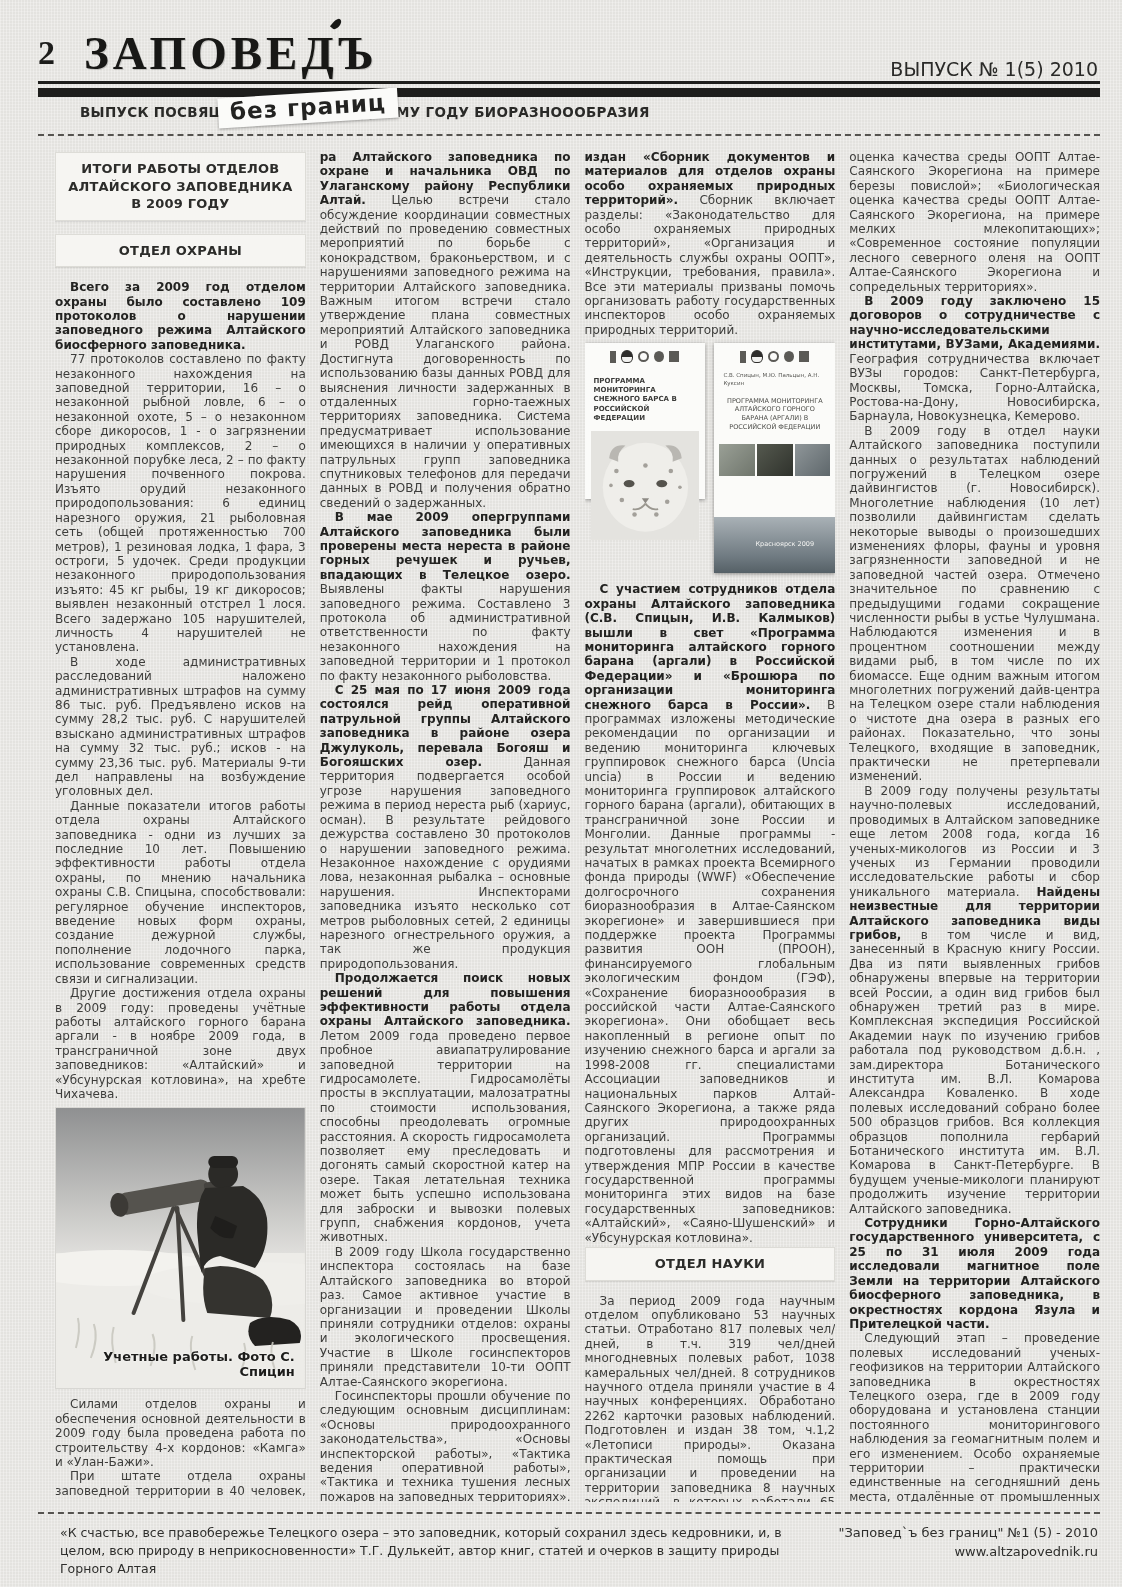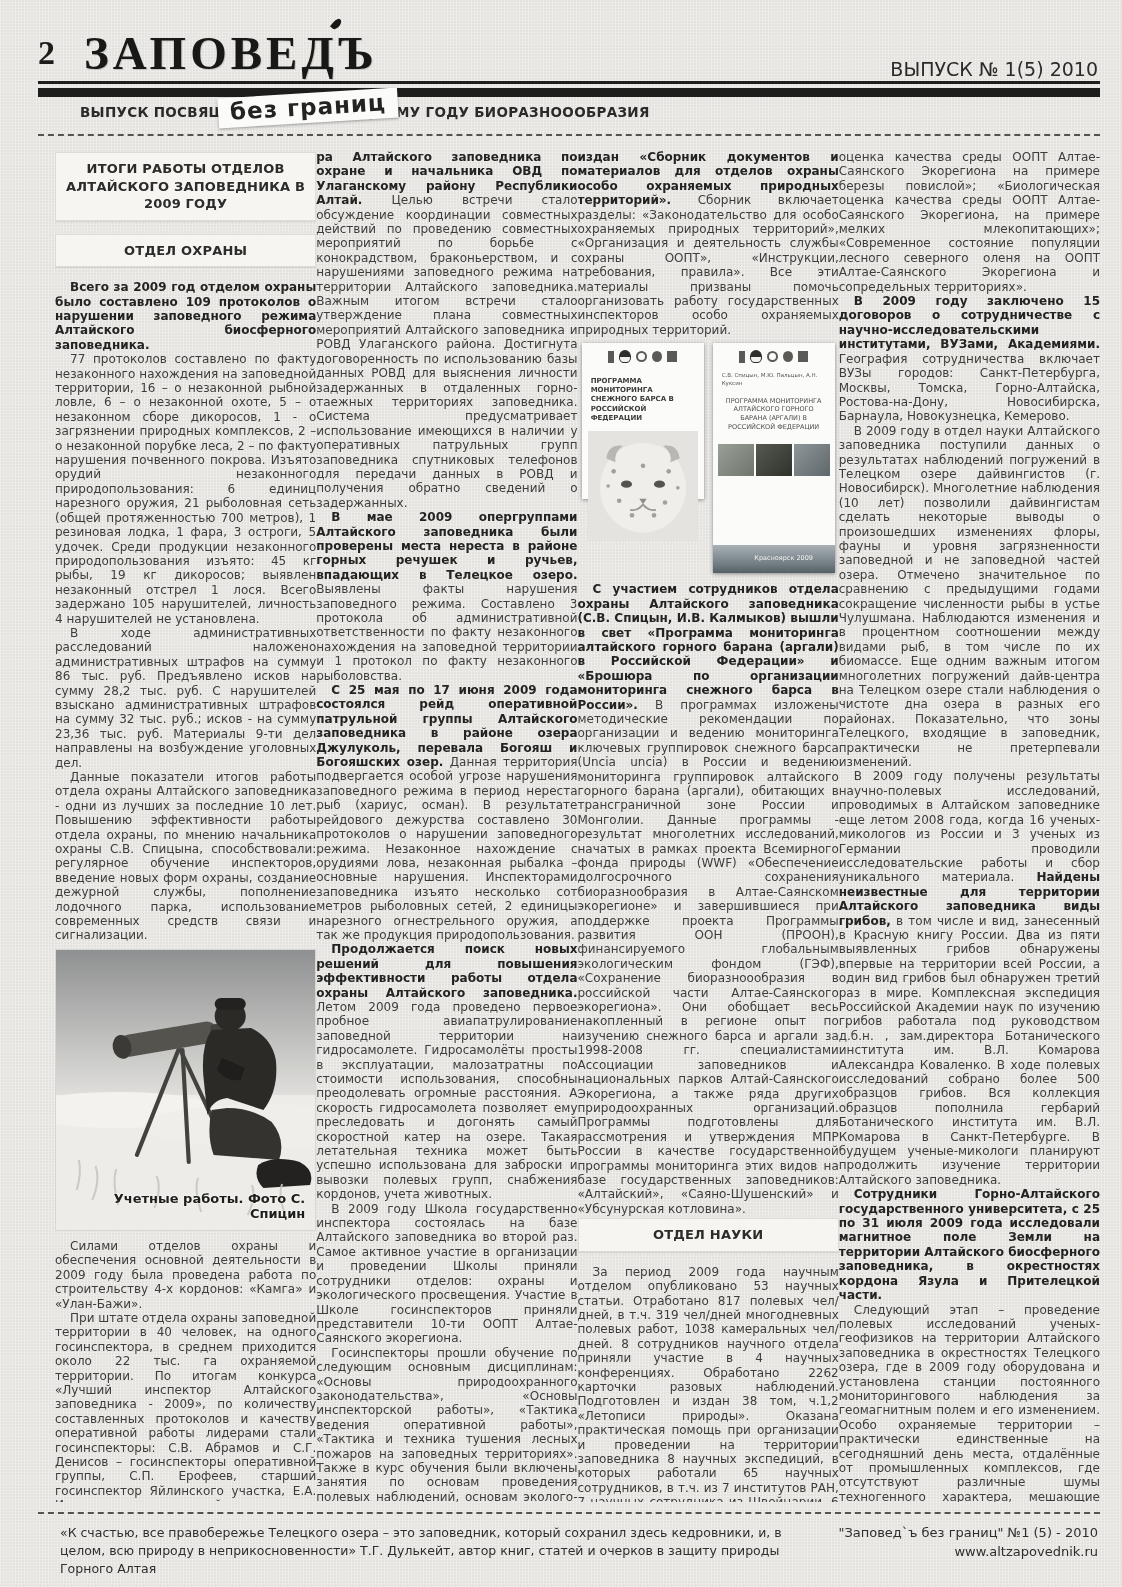--- a/index.html
+++ b/index.html
@@ -24,21 +24,21 @@
     box-shadow:0 1px 3px rgba(0,0,0,.35);
   }
   .issue{position:absolute;right:24px;top:58px;font-size:19px;color:#2a2a28;}
   .rule-thin{position:absolute;left:38px;right:22px;top:81px;height:3px;background:#1e1e1c;}
   .rule-thick{position:absolute;left:38px;right:22px;top:88px;height:9px;background:#1e1e1c;}
   .banner{position:absolute;left:80px;top:104px;font-weight:bold;font-size:13.5px;letter-spacing:.3px;color:#2a2a28;}
   .dash-top{position:absolute;left:38px;right:22px;top:134px;border-top:2.5px dashed #55534f;}
   
   .cols{
     position:absolute;left:55px;right:22px;top:150px;height:1352px;
-    display:grid;grid-template-columns:repeat(4,1fr);
+    display:grid;grid-template-columns:repeat(4,1fr);column-gap:14px;
   }
   .col{overflow:hidden;height:1352px;}
   .headbox{
     background:#f6f5f2;border:1px solid #dddcd7;box-shadow:0 1px 1px rgba(0,0,0,.08);
     text-align:center;font-weight:bold;font-size:13px;line-height:1.35;color:#2c2c2a;
     padding:7px 6px;margin:2px 0 13px;letter-spacing:.2px;
   }
   .para{margin:0;text-align:justify;font-size:12px;line-height:14.4px;text-indent:15px;color:#3d3d3b;}
   .para .b{font-weight:bold;color:#232321;}
   .para.ni{text-indent:0;}
@@ -64,21 +64,21 @@
   .leopard{flex:1;margin:2px 6px 6px;}
   .leopard svg{display:block;width:100%;height:100%;}
   .cov-authors{font-size:5.5px;color:#56564ف;color:#565652;padding:7px 9px 0;line-height:1.4;}
   .cov-title2{font-size:6.5px;color:#4c4c48;padding:9px 9px 4px;line-height:1.35;text-align:center;}
   .thumbs{display:flex;gap:2px;padding:8px 5px 0;}
   .thumb{flex:1;height:32px;}
   .t1{background:linear-gradient(135deg,#9aa096,#6f756c);}
   .t2{background:linear-gradient(135deg,#55594f,#2f322c);}
   .t3{background:linear-gradient(135deg,#8f9699,#5e676b);}
   .imprint{
-    margin-top:auto;height:28px;background:linear-gradient(#a9b1b6 0%,#707b82 70%,#556066 100%);
+    margin-top:auto;height:56px;background:linear-gradient(#a9b1b6 0%,#707b82 70%,#556066 100%);
     color:#f4f4f2;font-size:6.5px;display:flex;align-items:center;justify-content:center;text-align:center;line-height:1.5;padding-left:20px;
   }
   
   .dash-bottom{position:absolute;left:38px;right:22px;top:1512px;border-top:2.5px dashed #55534f;}
   .footer{position:absolute;left:60px;right:24px;top:1524px;display:flex;justify-content:space-between;align-items:flex-start;}
   .quote{width:730px;font-size:12.5px;line-height:1.45;color:#2e2e2c;}
   .footright{text-align:right;font-size:13px;line-height:1.45;color:#2e2e2c;white-space:nowrap;}
 </style>
 </head>
 <body>
@@ -99,20 +99,21 @@
   <div class="dash-top"></div>
 
   <main class="cols">
     <section class="col">
         <div class="headbox">ИТОГИ РАБОТЫ ОТДЕЛОВ АЛТАЙСКОГО ЗАПОВЕДНИКА В 2009 ГОДУ</div>
         <div class="headbox">ОТДЕЛ ОХРАНЫ</div>
         <p class="para"><span class="b">Всего за 2009 год отделом охраны было составлено 109 протоколов о нарушении заповедного режима Алтайского биосферного заповедника.</span></p>
         <p class="para"><span>77 протоколов составлено по факту незаконного нахождения на заповедной территории, 16 – о незаконной рыбной ловле, 6 – о незаконной охоте, 5 – о незаконном сборе дикоросов, 1 - о загрязнении природных комплексов, 2 – о незаконной порубке леса, 2 – по факту нарушения почвенного покрова. Изъято орудий незаконного природопользования: 6 единиц нарезного оружия, 21 рыболовная сеть (общей протяженностью 700 метров), 1 резиновая лодка, 1 фара, 3 остроги, 5 удочек. Среди продукции незаконного природопользования изъято: 45 кг рыбы, 19 кг дикоросов; выявлен незаконный отстрел 1 лося. Всего задержано 105 нарушителей, личность 4 нарушителей не установлена.</span></p>
         <p class="para"><span>В ходе административных расследований наложено административных штрафов на сумму 86 тыс. руб. Предъявлено исков на сумму 28,2 тыс. руб. С нарушителей взыскано административных штрафов на сумму 32 тыс. руб.; исков - на сумму 23,36 тыс. руб.  Материалы 9-ти дел направлены на возбуждение уголовных дел.</span></p>
         <p class="para"><span>Данные показатели итогов работы отдела охраны Алтайского заповедника - одни из лучших за последние 10 лет. Повышению эффективности работы отдела охраны, по мнению начальника охраны С.В. Спицына, способствовали: регулярное обучение инспекторов, введение новых форм охраны, создание дежурной службы, пополнение лодочного парка, использование современных средств связи и сигнализации.</span></p>
+        <p class="para"><span>Другие достижения отдела охраны в 2009 году: проведены учётные работы алтайского горного барана аргали - в ноябре 2009 года, в трансграничной зоне двух заповедников: «Алтайский» и «Убсунурская котловина», на хребте Чихачева.</span></p>
         <figure id="fig-photo" class="photo-fig">
       <svg viewBox="0 0 250 280" preserveAspectRatio="none">
         <defs>
           <linearGradient id="sky" x1="0" y1="0" x2="0" y2="1">
             <stop offset="0" stop-color="#8f9091"></stop>
                 <stop offset=".6" stop-color="#c2c2c0"></stop>
                 <stop offset="1" stop-color="#e3e2df"></stop>
           </linearGradient>
         </defs>
         <rect width="250" height="152" fill="url(#sky)"></rect>

